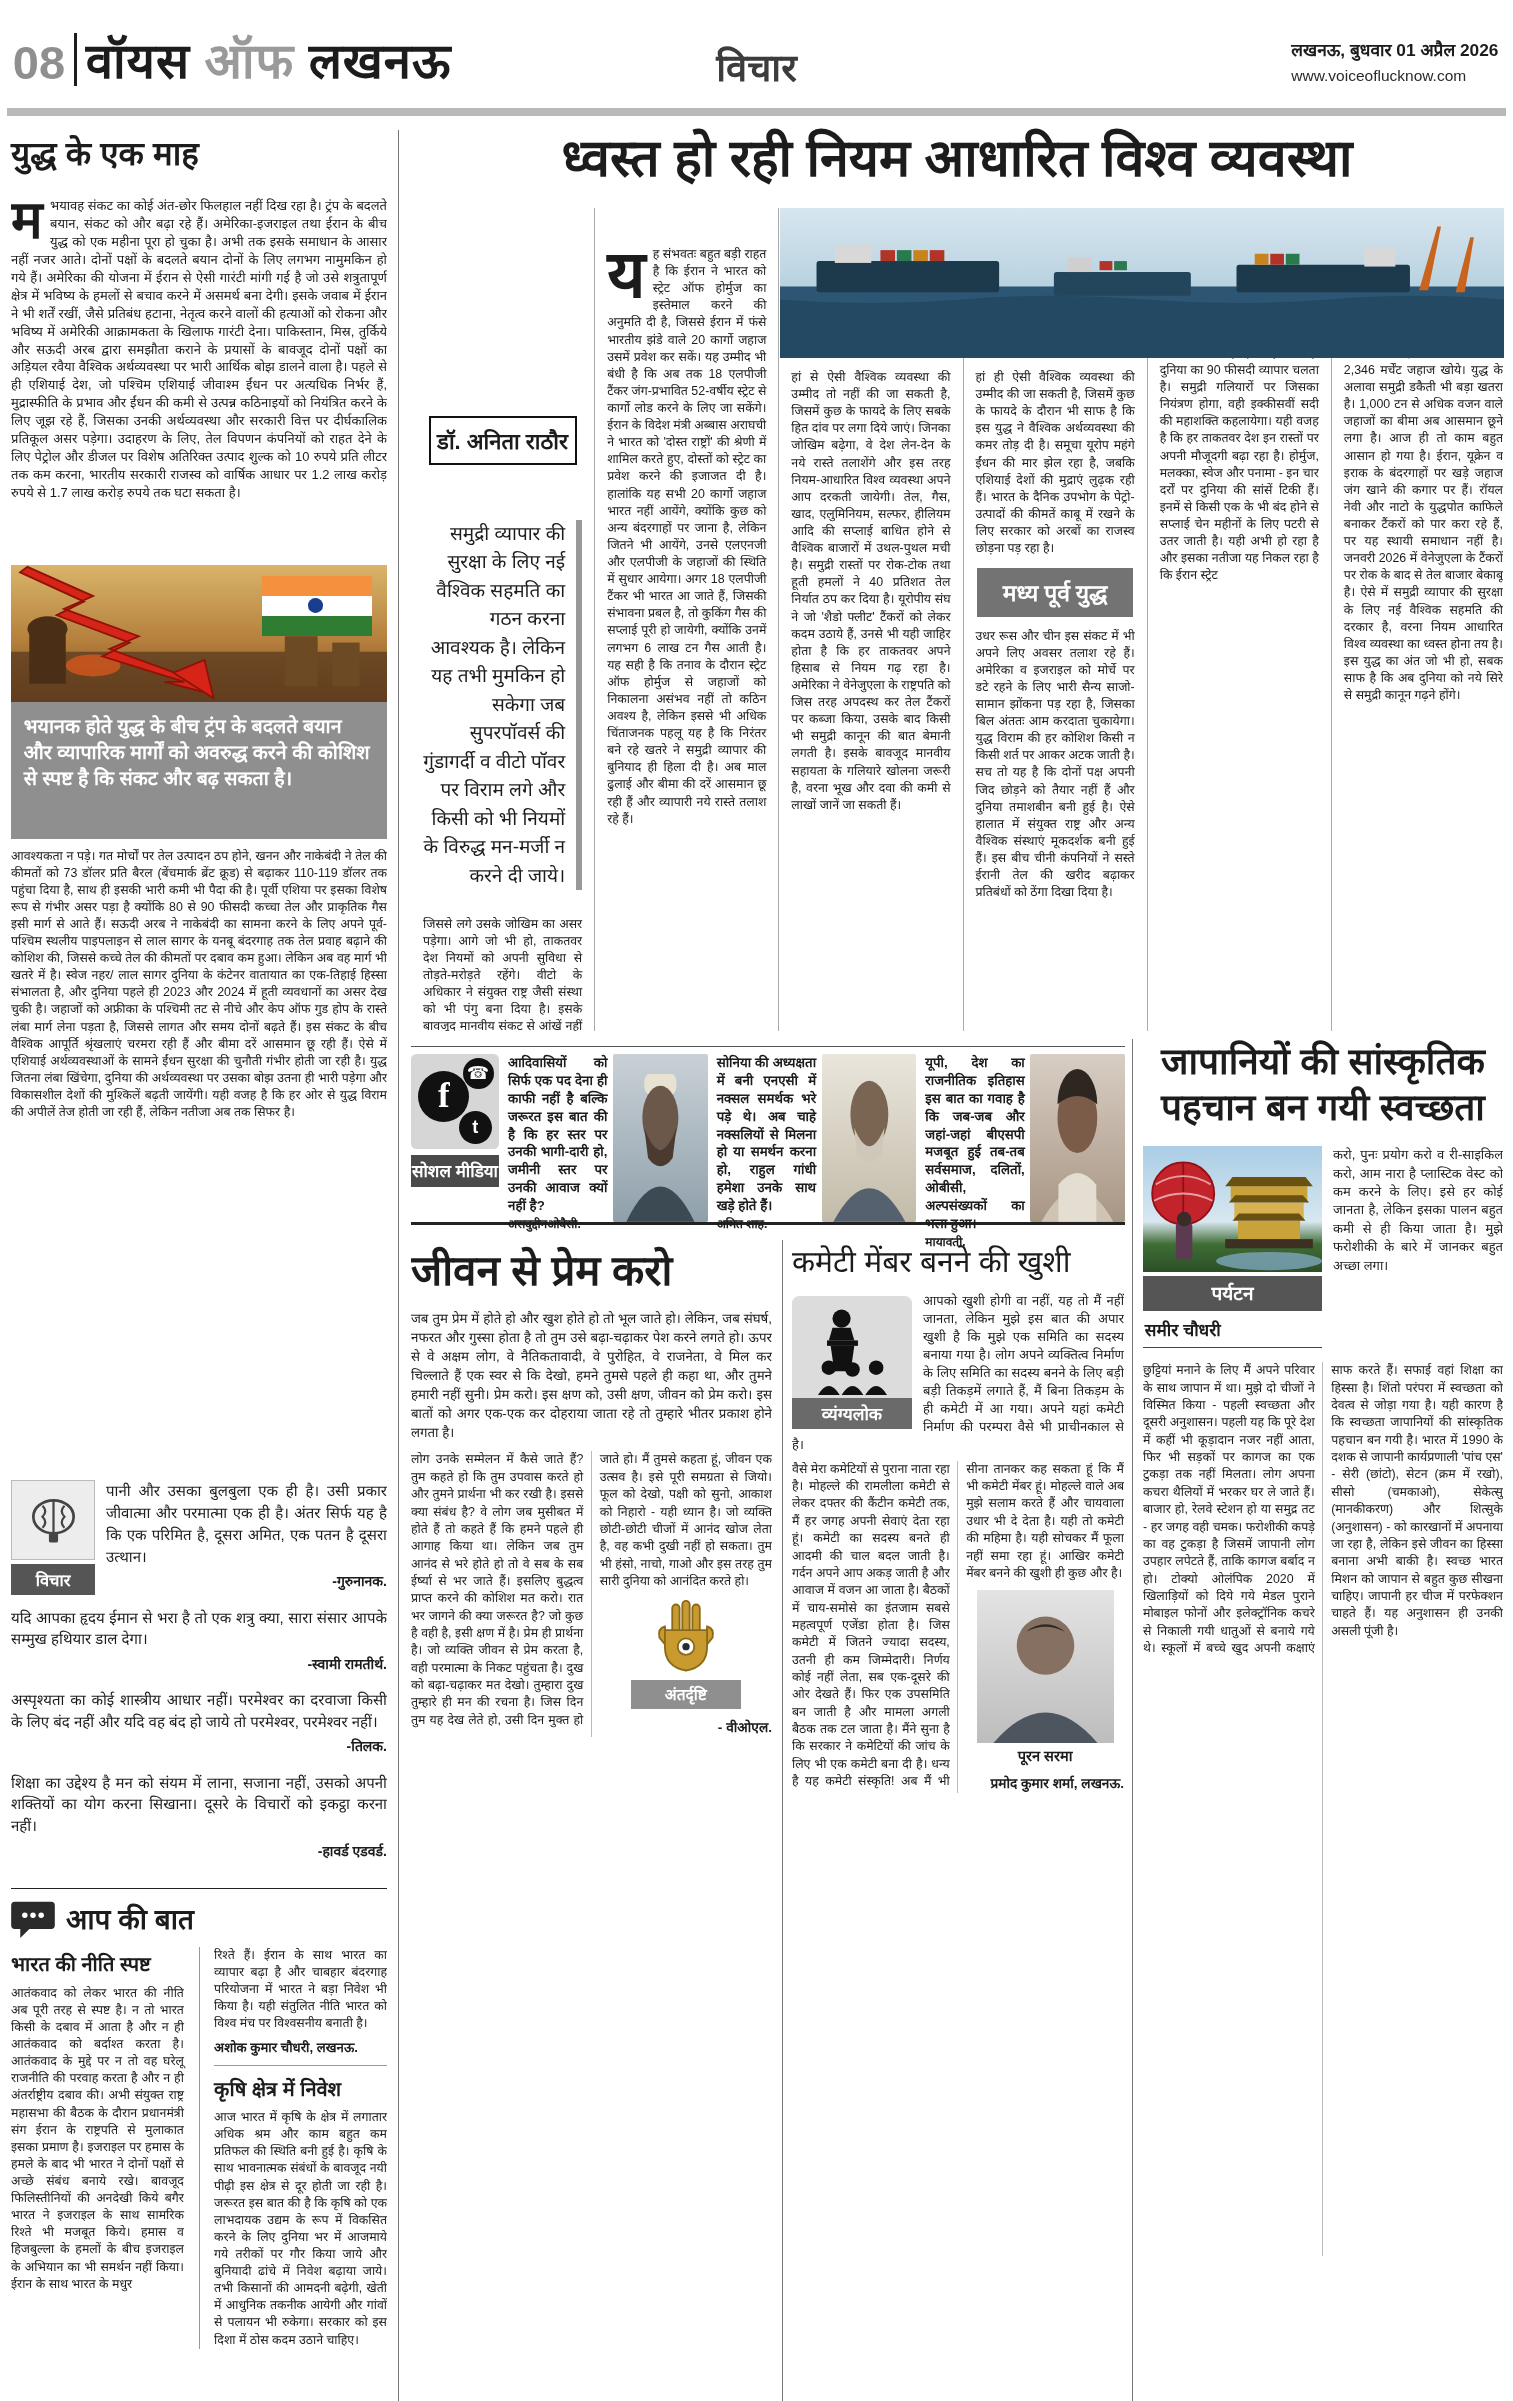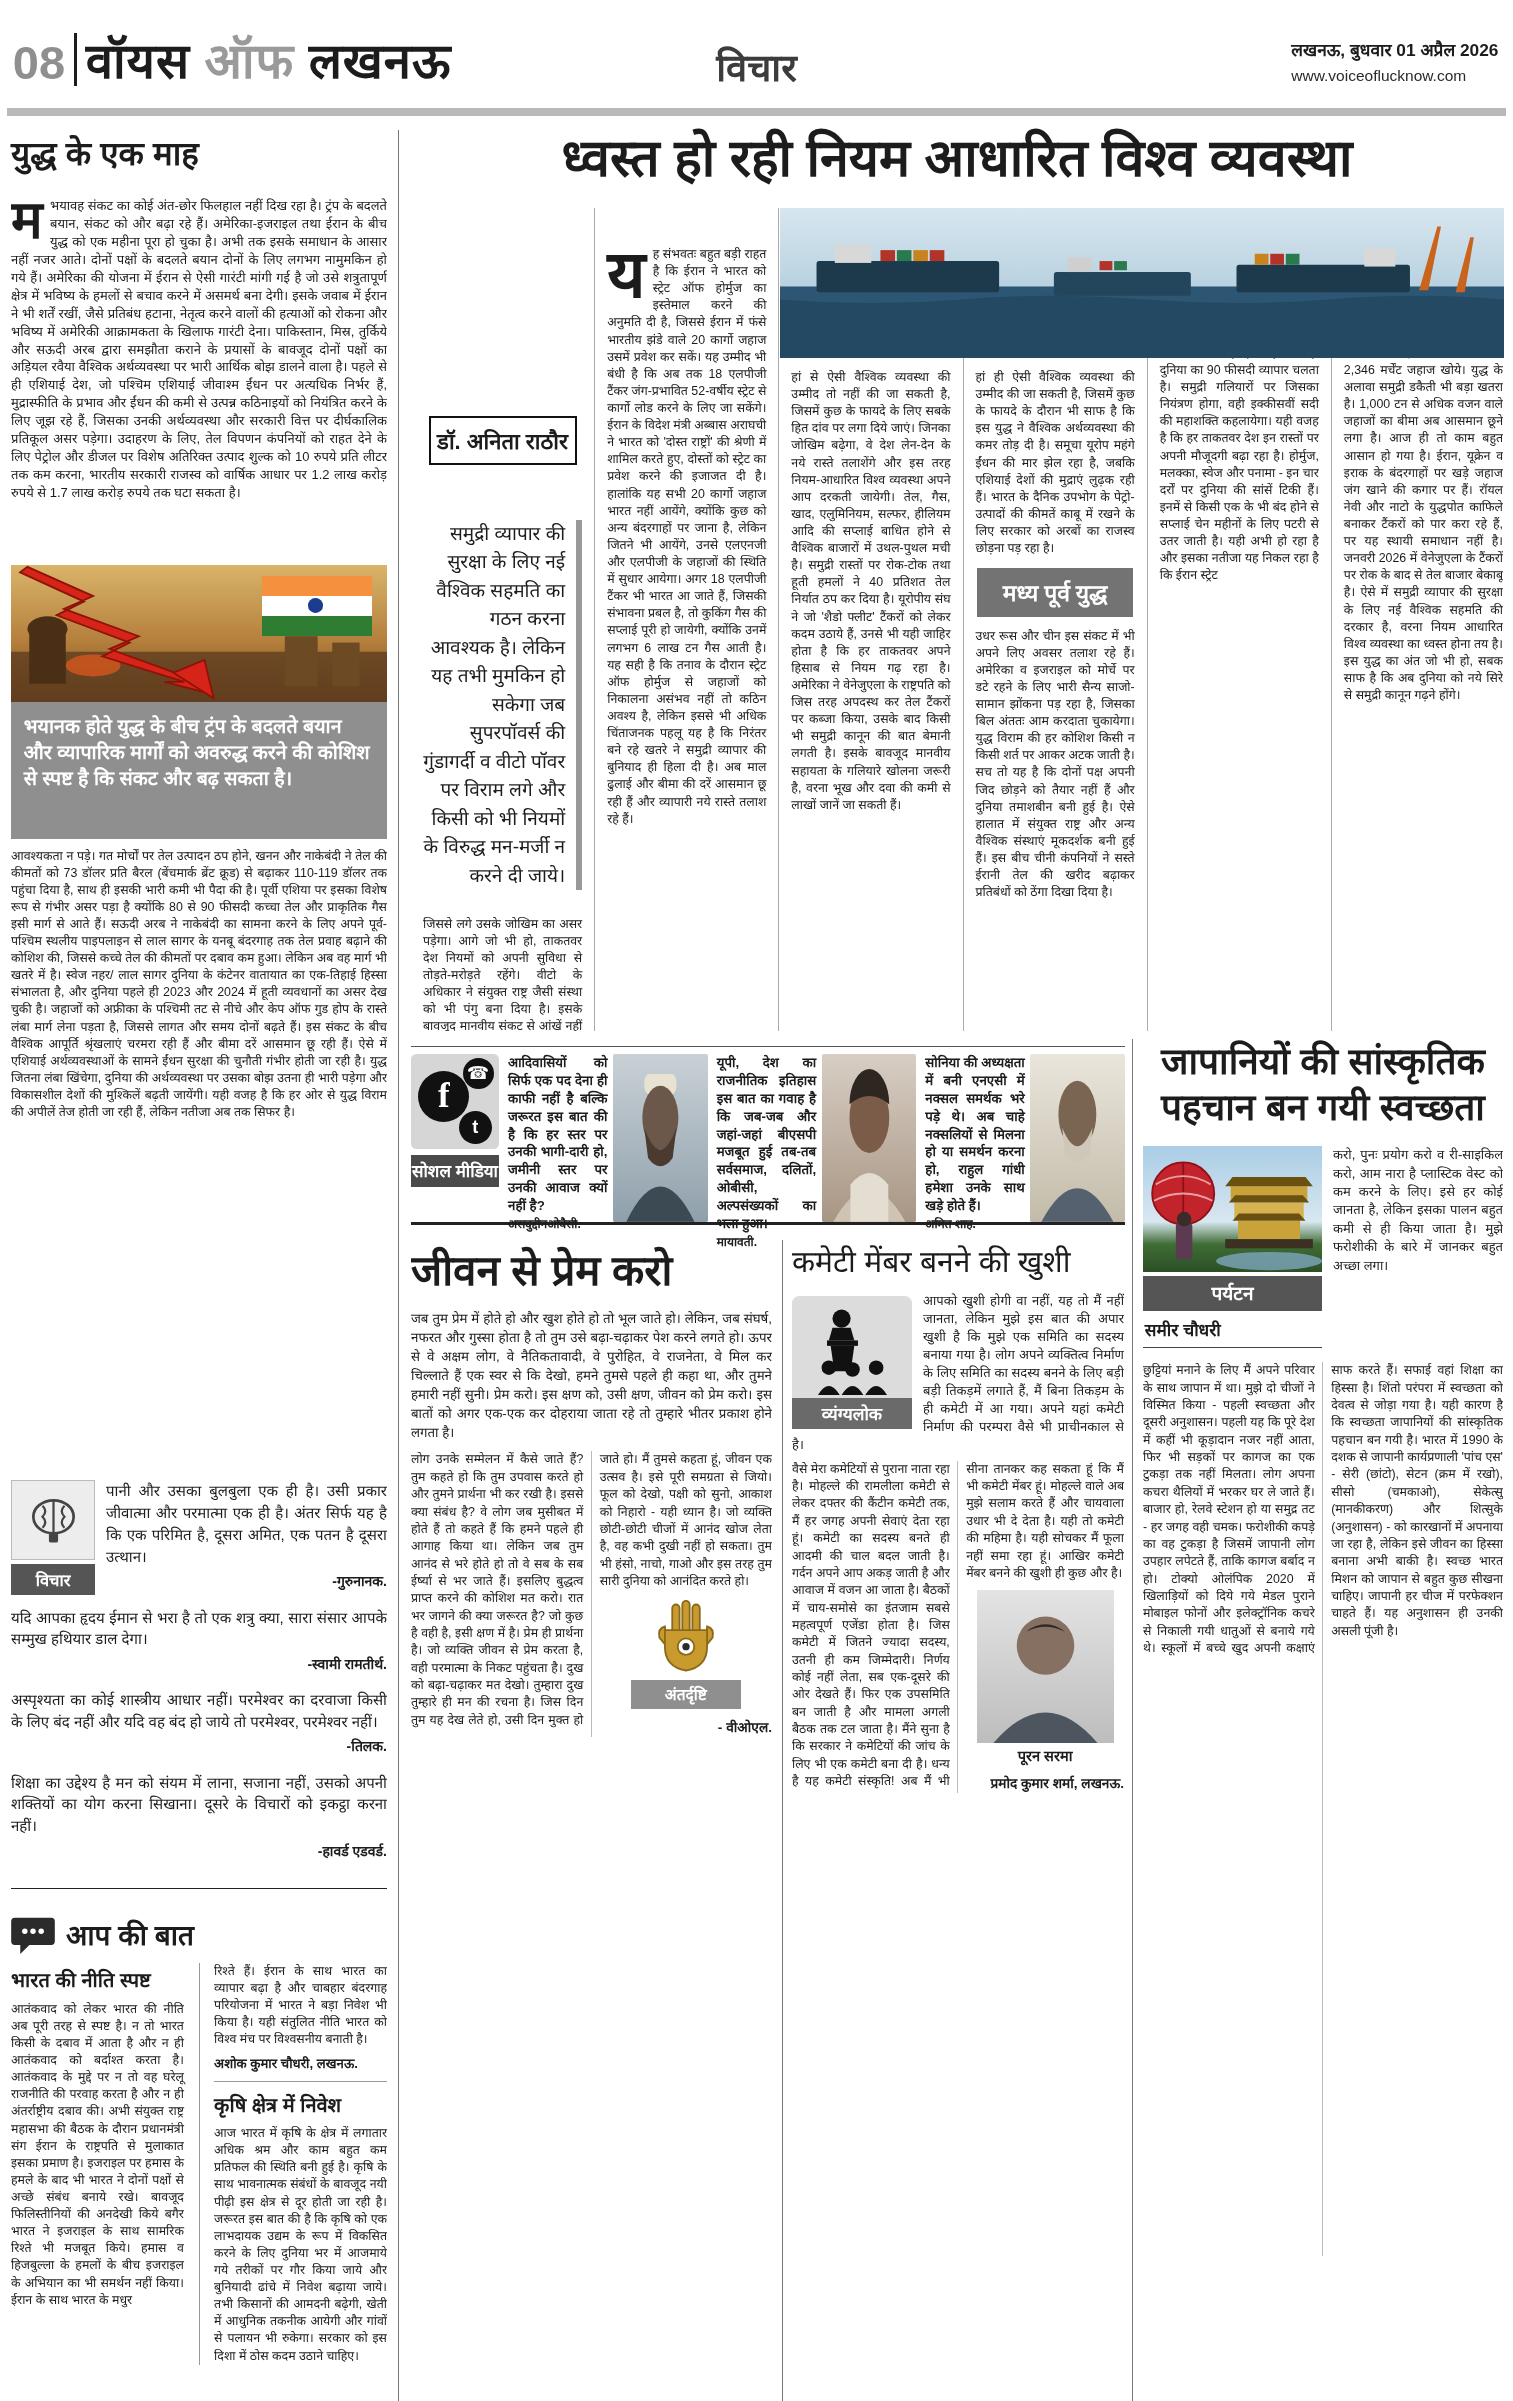--- a/index.html
+++ b/index.html
@@ -39,21 +39,21 @@
   
   #thoughts{margin-top:14.6px;height:400px;overflow:hidden;}
   .th-row{display:flex;gap:11px;}
   .th-iconbox{flex:0 0 84px;}
   .th-iconbox .box{height:78px;background:#ededed;border:0.9px solid #bbb;display:flex;align-items:center;justify-content:center;}
   .th-iconbox .bar{margin-top:3.7px;background:#555;color:#fff;text-align:center;font-weight:bold;font-size:16.4px;padding:3.7px 0;}
   .quote{font-size:15px;line-height:1.45;text-align:justify;margin:0 0 3.7px 0;}
   .quote-author{text-align:right;font-size:14px;font-weight:bold;margin:1.8px 0 16.4px 0;}
   
   #aapkibaat{border-top:1.8px solid #222;margin-top:7.3px;padding-top:9px;flex:1;overflow:hidden;}
-  .akb-head{display:flex;align-items:center;gap:11px;margin-bottom:9px;margin-top:16px;}
+  .akb-head{display:flex;align-items:center;gap:11px;margin-bottom:9px;}
   .akb-label{font-size:28px;font-weight:bold;}
   .akb-cols{display:flex;gap:14.6px;}
   .akb-col{flex:1;}
   .akb-col.second{border-left:0.9px solid #999;padding-left:14.6px;}
   .letter-title{font-size:20px;font-weight:bold;margin:3.7px 0 7.3px 0;}
   .letter-author{font-weight:bold;font-size:13.2px;margin:0 0 9px 0;}
   .letter-rule{border:none;border-top:0.9px solid #999;margin:9px 0;}
   
   #headline{position:absolute;left:411px;top:120px;width:1092px;text-align:center;
             font-size:52px;font-weight:bold;letter-spacing:0px;}
@@ -302,43 +302,43 @@
           <rect x="33" y="12" width="34" height="12" rx="5" fill="#e8e2d2"></rect>
           <circle cx="50" cy="38" r="19" fill="#6b584a"></circle>
           <path d="M33 44 q17 26 34 0 l-4 18 q-13 10 -26 0 z" fill="#4a3a30"></path>
           <path d="M14 100 Q50 58 86 100 Z" fill="#3c4a54"></path>
         </svg>
       </div>
     </div>
 
     <div class="post">
       <div class="post-text">
+        <span>सोनिया की अध्यक्षता में बनी एनएसी में नक्सल समर्थक भरे पड़े थे। अब चाहे नक्सलियों से मिलना हो या समर्थन करना हो, राहुल गांधी हमेशा उनके साथ खड़े होते हैं।</span>
+        <span class="post-author">अमित शाह.</span>
+      </div>
+      <div class="portrait" style="background:linear-gradient(180deg,#eae6dc,#c2bba9);">
+        <svg viewBox="0 0 100 100" preserveAspectRatio="none">
+          <circle cx="50" cy="36" r="20" fill="#7a6452"></circle>
+          <path d="M34 44 q16 22 32 0 l-3 16 q-13 9 -26 0 z" fill="#cfc8ba"></path>
+          <path d="M12 100 Q50 60 88 100 Z" fill="#55616e"></path>
+        </svg>
+      </div>
+    </div>
+
+    <div class="post">
+      <div class="post-text">
         <span>यूपी, देश का राजनीतिक इतिहास इस बात का गवाह है कि जब-जब और जहां-जहां बीएसपी मजबूत हुई तब-तब सर्वसमाज, दलितों, ओबीसी, अल्पसंख्यकों का भला हुआ।</span>
         <span class="post-author">मायावती.</span>
       </div>
       <div class="portrait" style="background:linear-gradient(180deg,#d8cec4,#a89684);">
         <svg viewBox="0 0 100 100" preserveAspectRatio="none">
           <circle cx="50" cy="38" r="21" fill="#7a5c48"></circle>
           <path d="M29 30 a21 21 0 0 1 42 0 q-21 -10 -42 0 z" fill="#2e2620"></path>
           <path d="M12 100 Q50 62 88 100 Z" fill="#cfc4b4"></path>
           <path d="M30 78 q20 -14 40 0 l0 22 l-40 0 z" fill="#e4ded2"></path>
-        </svg>
-      </div>
-    </div>
-
-    <div class="post">
-      <div class="post-text">
-        <span>सोनिया की अध्यक्षता में बनी एनएसी में नक्सल समर्थक भरे पड़े थे। अब चाहे नक्सलियों से मिलना हो या समर्थन करना हो, राहुल गांधी हमेशा उनके साथ खड़े होते हैं।</span>
-        <span class="post-author">अमित शाह.</span>
-      </div>
-      <div class="portrait" style="background:linear-gradient(180deg,#eae6dc,#c2bba9);">
-        <svg viewBox="0 0 100 100" preserveAspectRatio="none">
-          <circle cx="50" cy="36" r="20" fill="#7a6452"></circle>
-          <path d="M34 44 q16 22 32 0 l-3 16 q-13 9 -26 0 z" fill="#cfc8ba"></path>
-          <path d="M12 100 Q50 60 88 100 Z" fill="#55616e"></path>
         </svg>
       </div>
     </div>
   </div>
 
   <div id="life">
     <h2>जीवन से प्रेम करो</h2>
     <p class="intro">जब तुम प्रेम में होते हो और खुश होते हो तो भूल जाते हो। लेकिन, जब संघर्ष, नफरत और गुस्सा होता है तो तुम उसे बढ़ा-चढ़ाकर पेश करने लगते हो। ऊपर से वे अक्षम लोग, वे नैतिकतावादी, वे पुरोहित, वे राजनेता, वे मिल कर चिल्लाते हैं एक स्वर से कि देखो, हमने तुमसे पहले ही कहा था, और तुमने हमारी नहीं सुनी। प्रेम करो। इस क्षण को, उसी क्षण, जीवन को प्रेम करो। इस बातों को अगर एक-एक कर दोहराया जाता रहे तो तुम्हारे भीतर प्रकाश होने लगता है।</p>
     <div class="twocol">
       <span>लोग उनके सम्मेलन में कैसे जाते हैं? तुम कहते हो कि तुम उपवास करते हो और तुमने प्रार्थना भी कर रखी है। इससे क्या संबंध है? वे लोग जब मुसीबत में होते हैं तो कहते हैं कि हमने पहले ही आगाह किया था। लेकिन जब तुम आनंद से भरे होते हो तो वे सब के सब ईर्ष्या से भर जाते हैं। इसलिए बुद्धत्व प्राप्त करने की कोशिश मत करो। रात भर जागने की क्या जरूरत है? जो कुछ है वही है, इसी क्षण में है। प्रेम ही प्रार्थना है। जो व्यक्ति जीवन से प्रेम करता है, वही परमात्मा के निकट पहुंचता है। दुख को बढ़ा-चढ़ाकर मत देखो। तुम्हारा दुख तुम्हारे ही मन की रचना है। जिस दिन तुम यह देख लेते हो, उसी दिन मुक्त हो जाते हो। मैं तुमसे कहता हूं, जीवन एक उत्सव है। इसे पूरी समग्रता से जियो। फूल को देखो, पक्षी को सुनो, आकाश को निहारो - यही ध्यान है। जो व्यक्ति छोटी-छोटी चीजों में आनंद खोज लेता है, वह कभी दुखी नहीं हो सकता। तुम भी हंसो, नाचो, गाओ और इस तरह तुम सारी दुनिया को आनंदित करते हो।</span>

